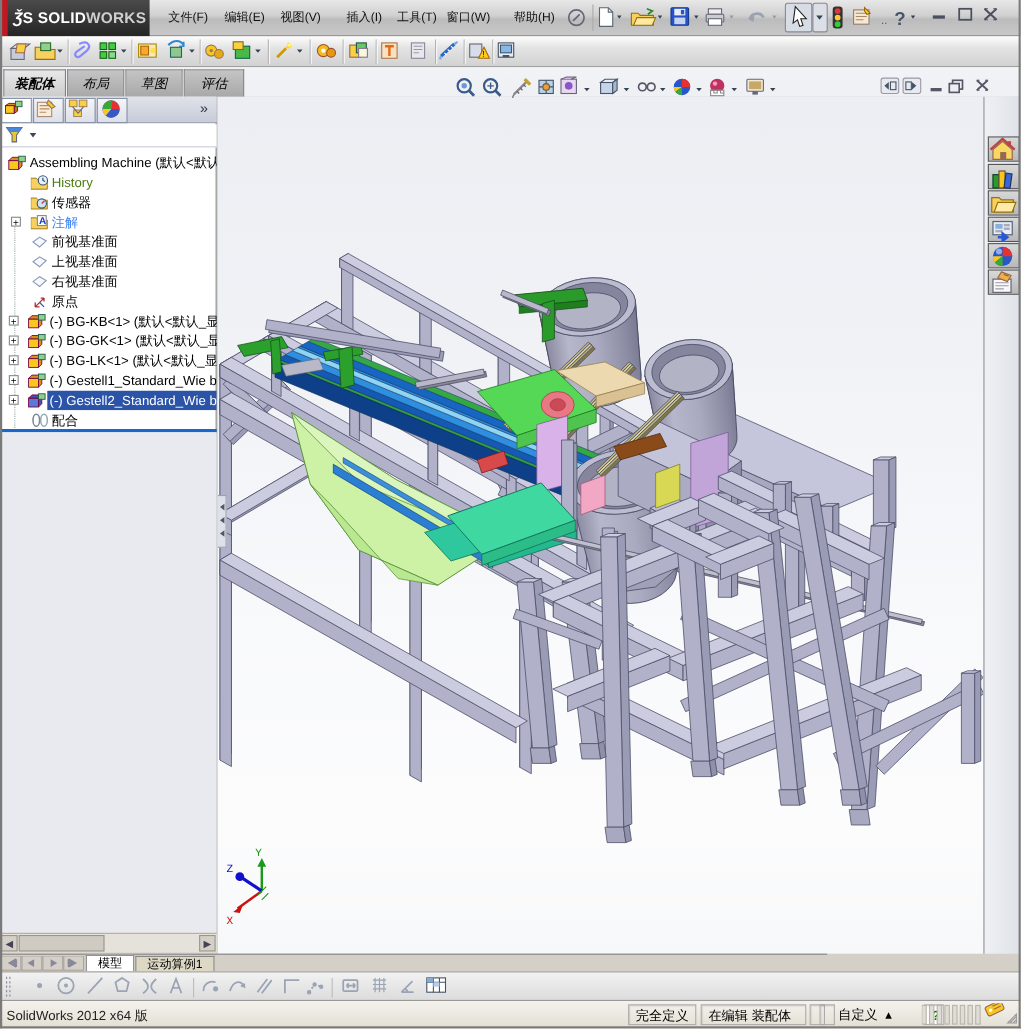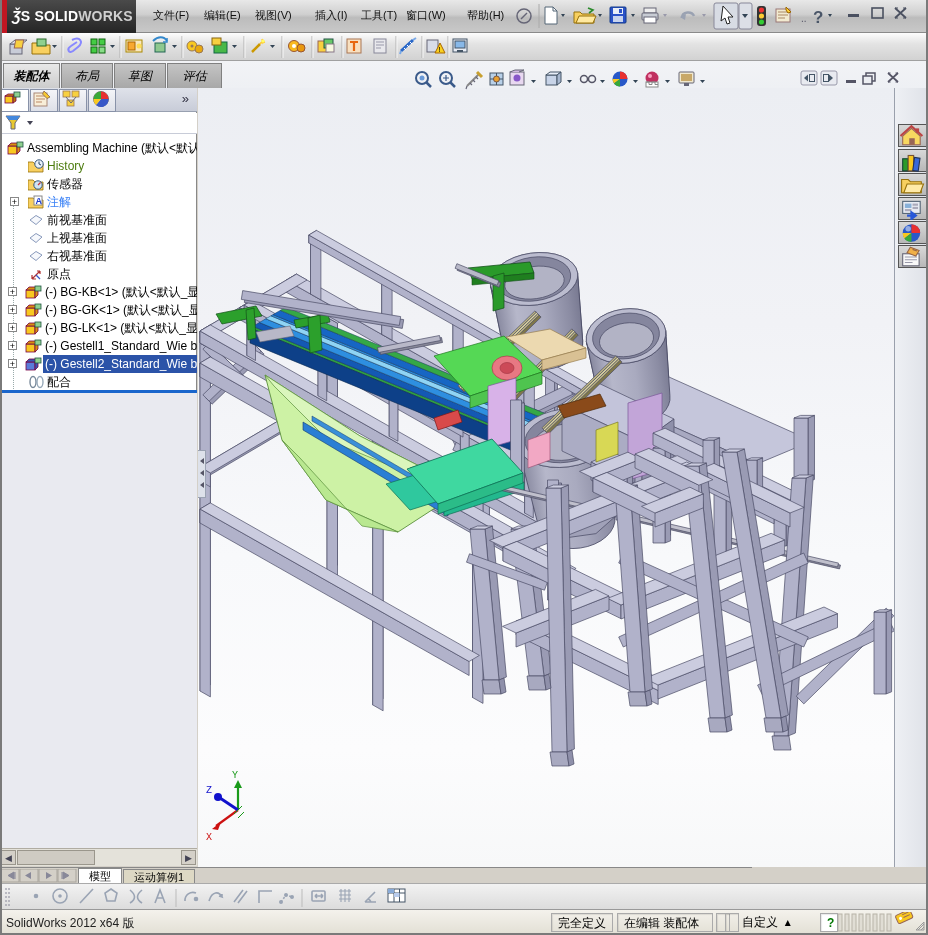--- a/index.html
+++ b/index.html
@@ -22,21 +22,21 @@
 .trow .txt { position:absolute; top:0; }
 #treesplit { position:absolute; left:0; top:302px; width:197px; height:3px; background:#1a66cc; }
 #lpempty { position:absolute; left:0; top:305px; width:197px; height:455px; background:#e9eaf0; }
 #lpscroll { position:absolute; left:0; top:760px; width:197px; height:18px; background:#e4e2da; border-top:1px solid #b0aca2; }
 #viewport { position:absolute; left:198px; top:88px; width:696px; height:779px; background:linear-gradient(180deg,#eceef3 0%,#f1f2f6 30%,#f8f9fb 60%,#fcfcfd 85%,#f7f8f9 100%); overflow:hidden; }
 #taskpane { position:absolute; left:894px; top:88px; width:34px; height:779px; background:linear-gradient(90deg,#eef0f4,#dfe2e8); border-left:1px solid #9aa0ac; }
 .tpbox { position:absolute; left:3px; width:29px; height:23px; background:linear-gradient(#d8d8d8,#b8b8b8); border:1px solid #555; }
 #bottabs { position:absolute; left:0; top:867px; width:752px; height:16px; background:#d4d0c8; border-top:1px solid #888; }
 #sketchbar { position:absolute; left:0; top:883px; width:928px; height:26px; background:linear-gradient(#f2f2f2,#dcdcdc); border-top:1px solid #aaa; }
 #statusbar { position:absolute; left:0; top:909px; width:928px; height:26px; background:linear-gradient(#f4f2ec,#e2dfd4); border-top:1px solid #999; font-size:12px; }
-.sbbox { position:absolute; top:3px; height:19px; line-height:18px; border:1px solid #aaa; box-shadow:inset 1px 1px 1px #00000018; padding:0 6px; font-size:12px; }
+.sbbox { position:absolute; top:3px; height:19px; line-height:18px; border:1px solid #aaa; box-shadow:inset 1px 1px 1px #00000018; padding:0 6px; font-size:12px;margin-left:20px; }
 </style>
 </head>
 <body>
 <div id="titlebar">
   <div id="logo"></div>
     <div id="redstripe"></div>
   <div id="logotxt"><i>Ǯ</i>S <span style="font-size:14px">SOLID</span><span style="color:#cfcfcf;font-size:14px">WORKS</span></div>
   <span class="menu" style="left:153px">文件(F)</span>
   <span class="menu" style="left:204px">编辑(E)</span>
   <span class="menu" style="left:255px">视图(V)</span>

